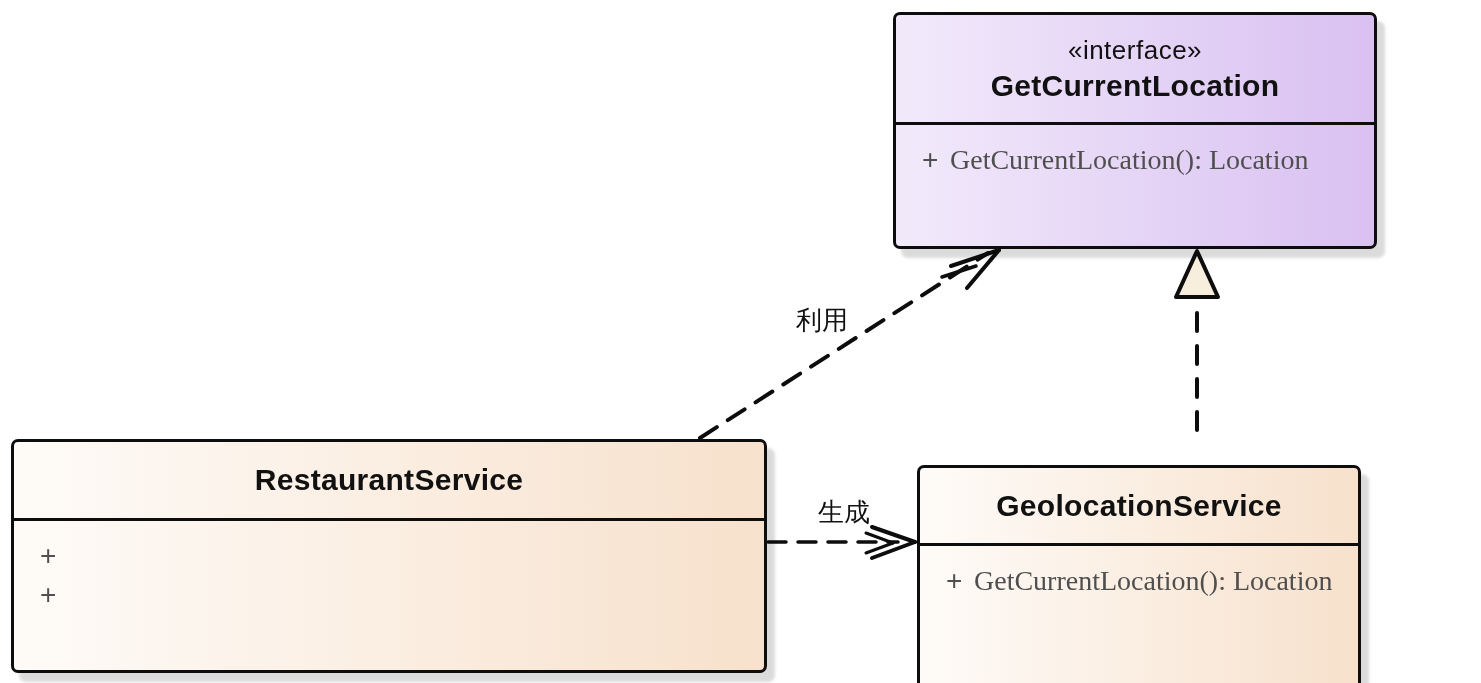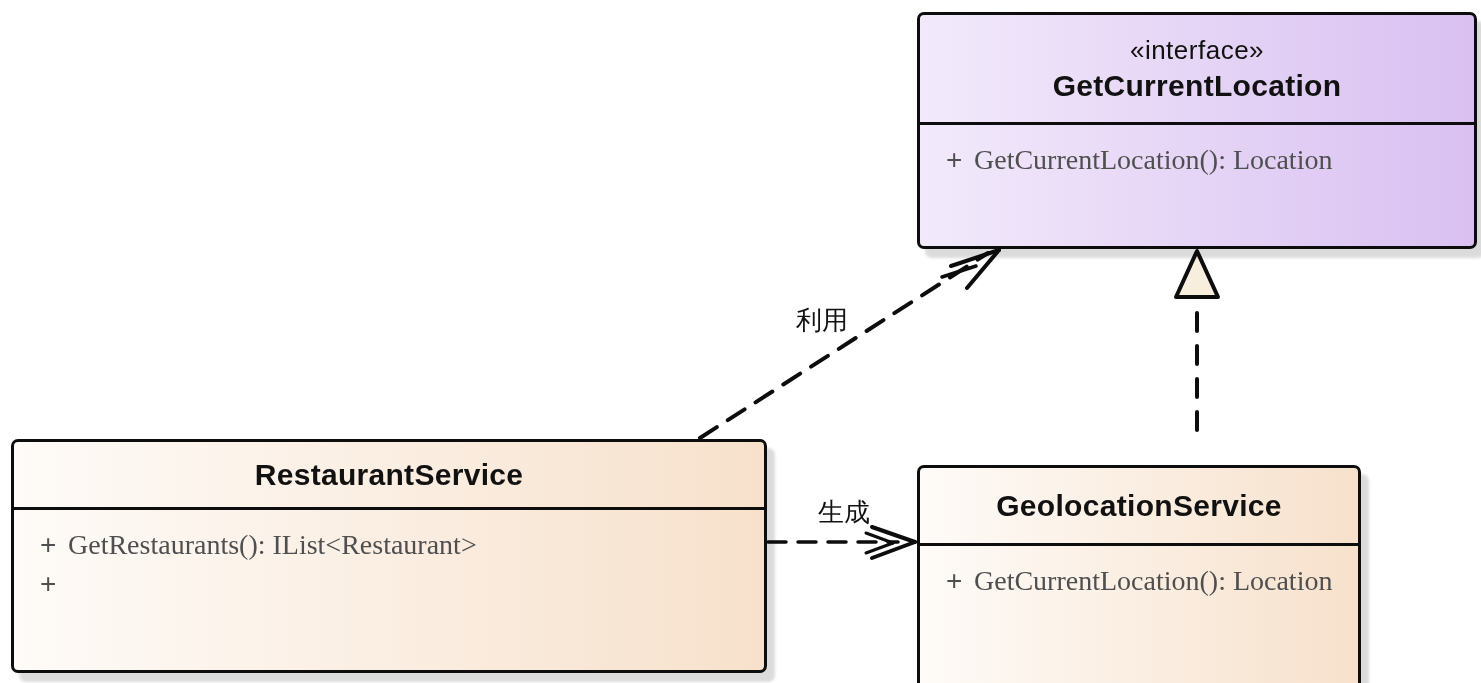--- a/index.html
+++ b/index.html
@@ -19,39 +19,39 @@
   }
 
   .uml-box {
     position:absolute;
     border:3px solid var(--border,#0d0d0d);
     border-radius:7px;
     box-shadow:8px 9px 3px rgba(0,0,0,0.14);
   }
 
   .interface-box {
-    left:917px; top:12px; width:560px; height:237px;
+    left:893px; top:12px; width:484px; height:237px;
     background:linear-gradient(to right, var(--interface-fill-start,#f2eafb), var(--interface-fill-end,#d9c0f1));
   }
   .restaurant-box {
     left:11px; top:439px; width:756px; height:234px;
     background:linear-gradient(to right, var(--class-fill-start,#fefbf8), var(--class-fill-end,#f7e1cc));
   }
   .geolocation-box {
     left:917px; top:431px; width:444px; height:231px;
     background:linear-gradient(to right, var(--class-fill-start,#fefbf8), var(--class-fill-end,#f7e1cc));
     margin-top:34px;
   }
 
   .title-compartment {
     display:flex; flex-direction:column; align-items:center; justify-content:center;
     border-bottom:3px solid var(--border,#0d0d0d);
   }
   .interface-box  .title-compartment { height:110px; gap:3px; }
-  .restaurant-box .title-compartment { height:68px; }
+  .restaurant-box .title-compartment { height:79px; }
   .geolocation-box .title-compartment { height:78px; }
 
   .stereotype {
     font-size:26px; color:var(--title-text,#111111); letter-spacing:0.5px;
   }
   .class-name {
     font-size:30px; font-weight:bold; color:var(--title-text,#111111); letter-spacing:0.3px;
   }
 
   .member-compartment { padding-top:15px; }
@@ -116,21 +116,20 @@
     </div>
   </div>
 
   <div class="uml-box restaurant-box">
     <div class="title-compartment">
       <div class="class-name">RestaurantService</div>
     </div>
     <div class="member-compartment">
       <div class="member-row">
         <span class="vis">+</span>
-        <span class="sig">GetRestaurants(): IList&lt;Restaurant&gt;</span>
       </div>
       <div class="member-row">
         <span class="vis">+</span>
       </div>
     </div>
   </div>
 
   <div class="uml-box geolocation-box">
     <div class="title-compartment">
       <div class="class-name">GeolocationService</div>

